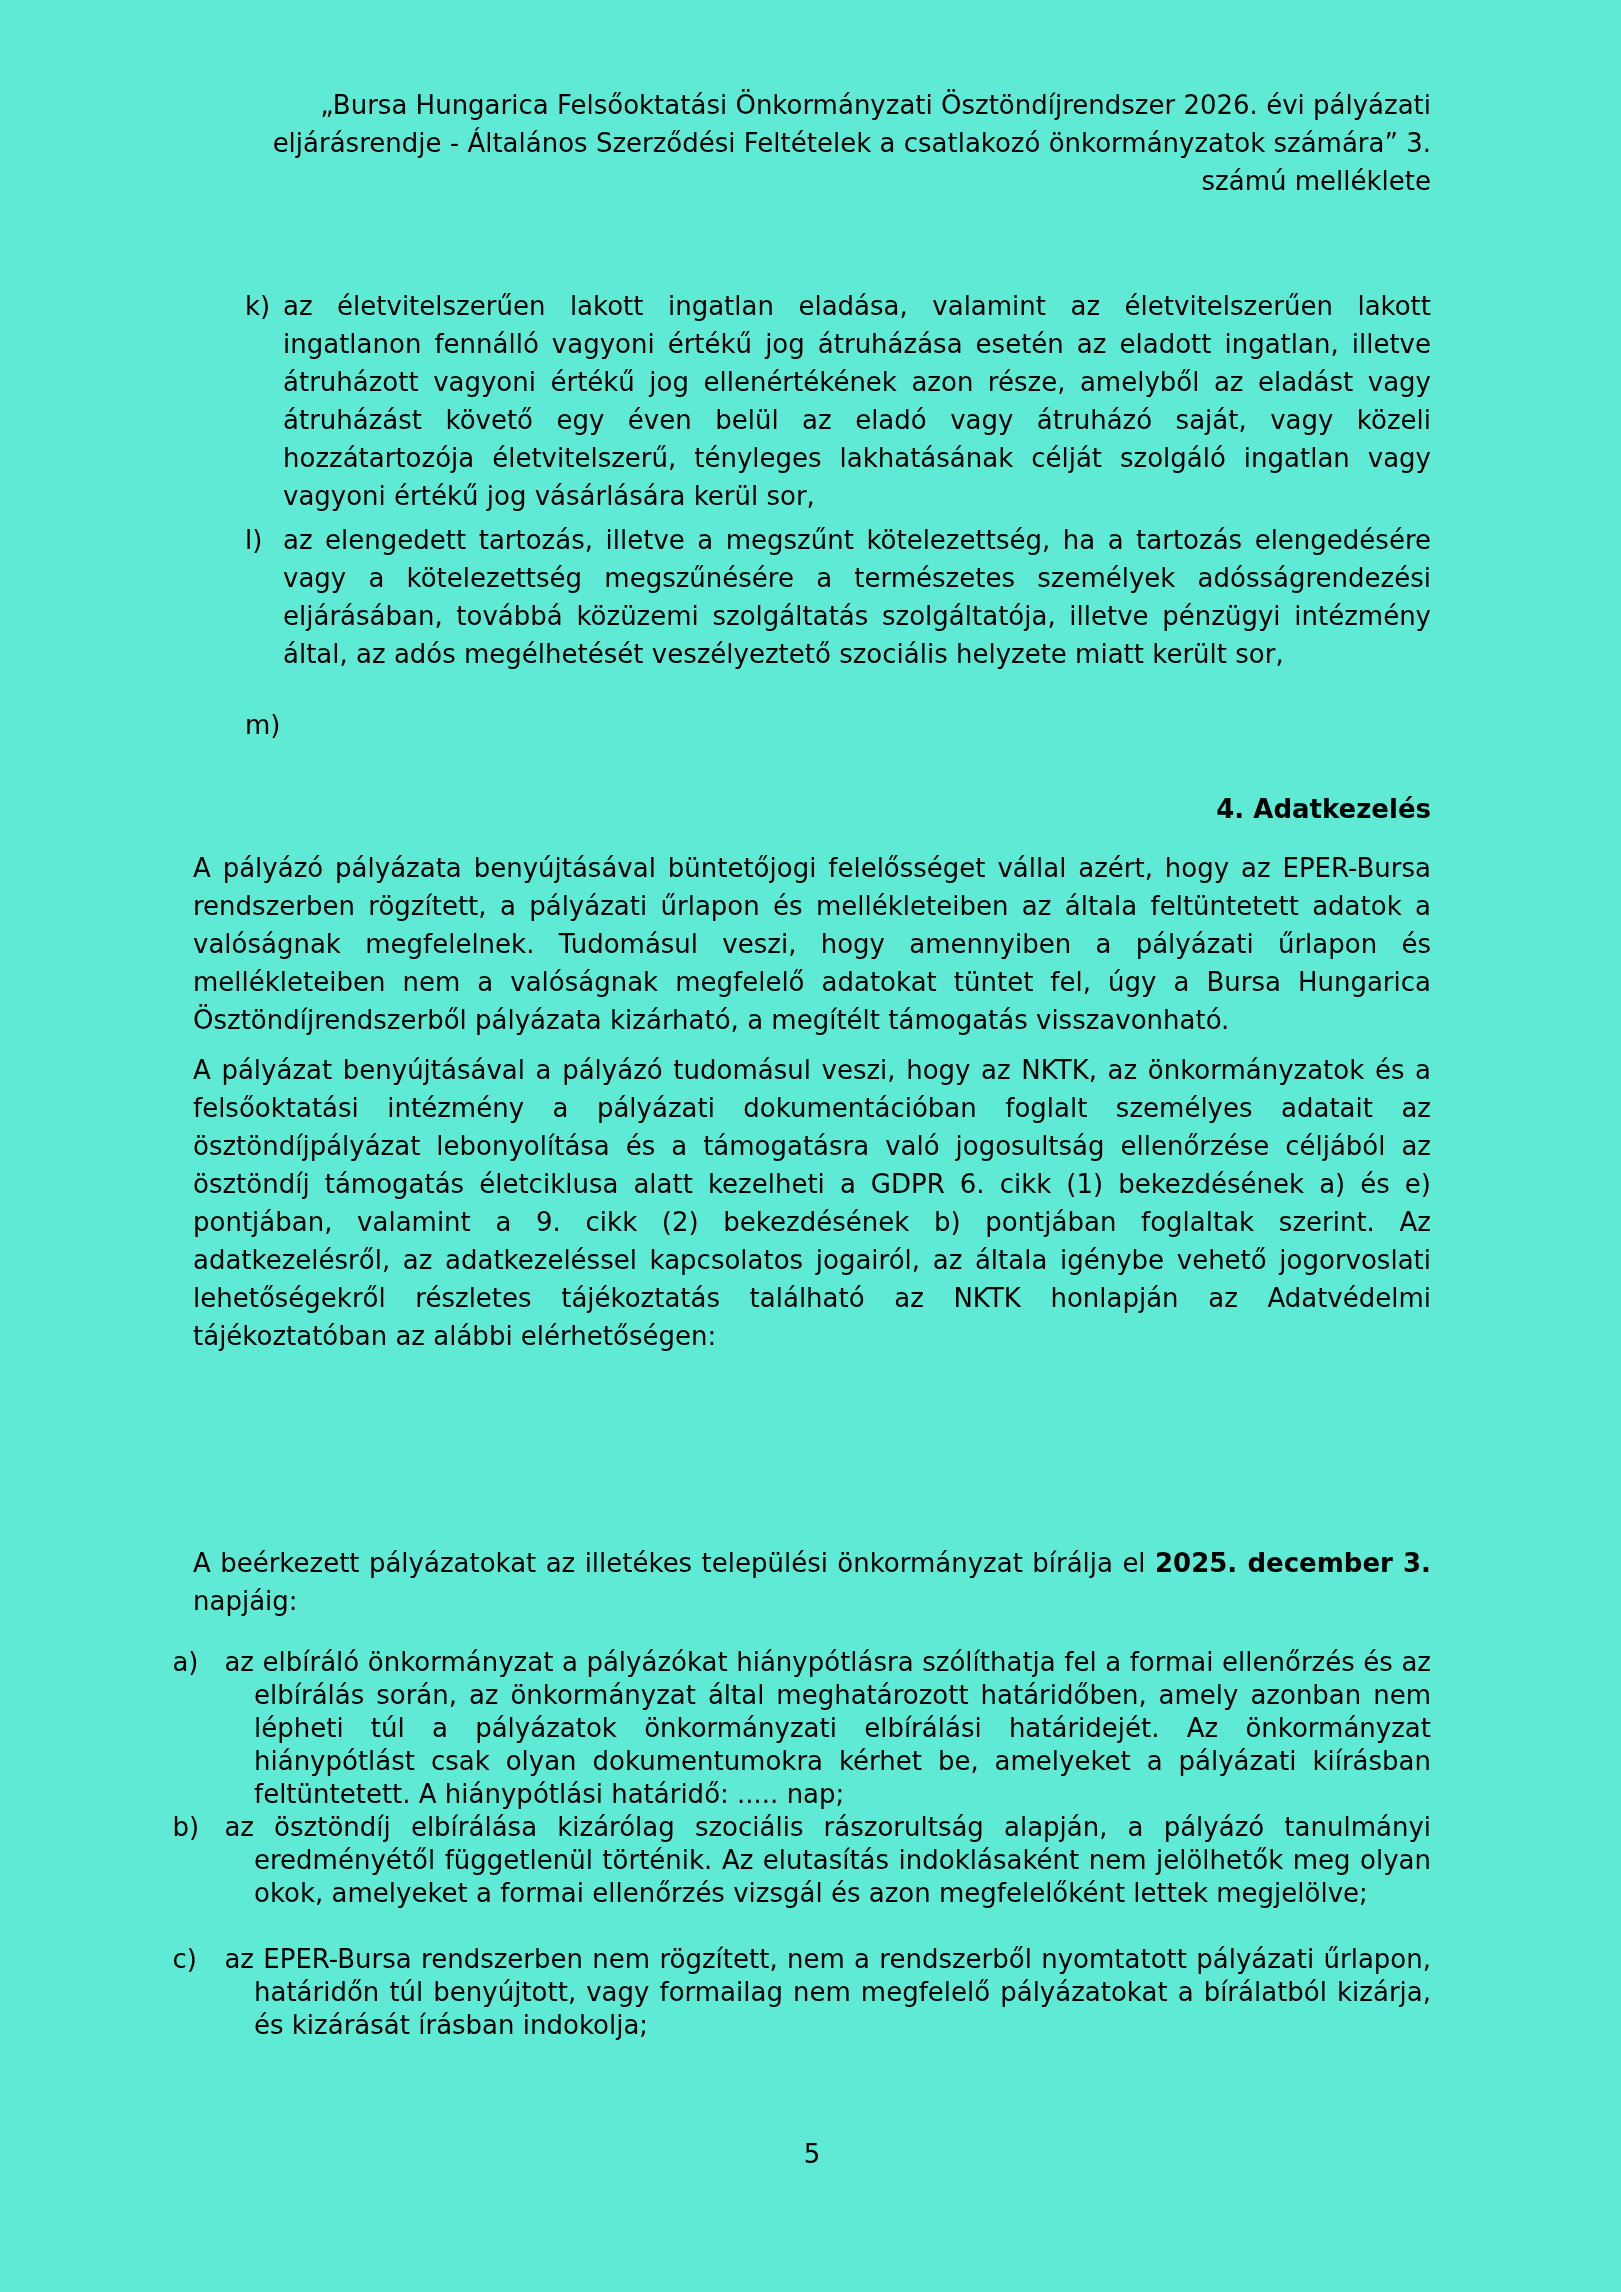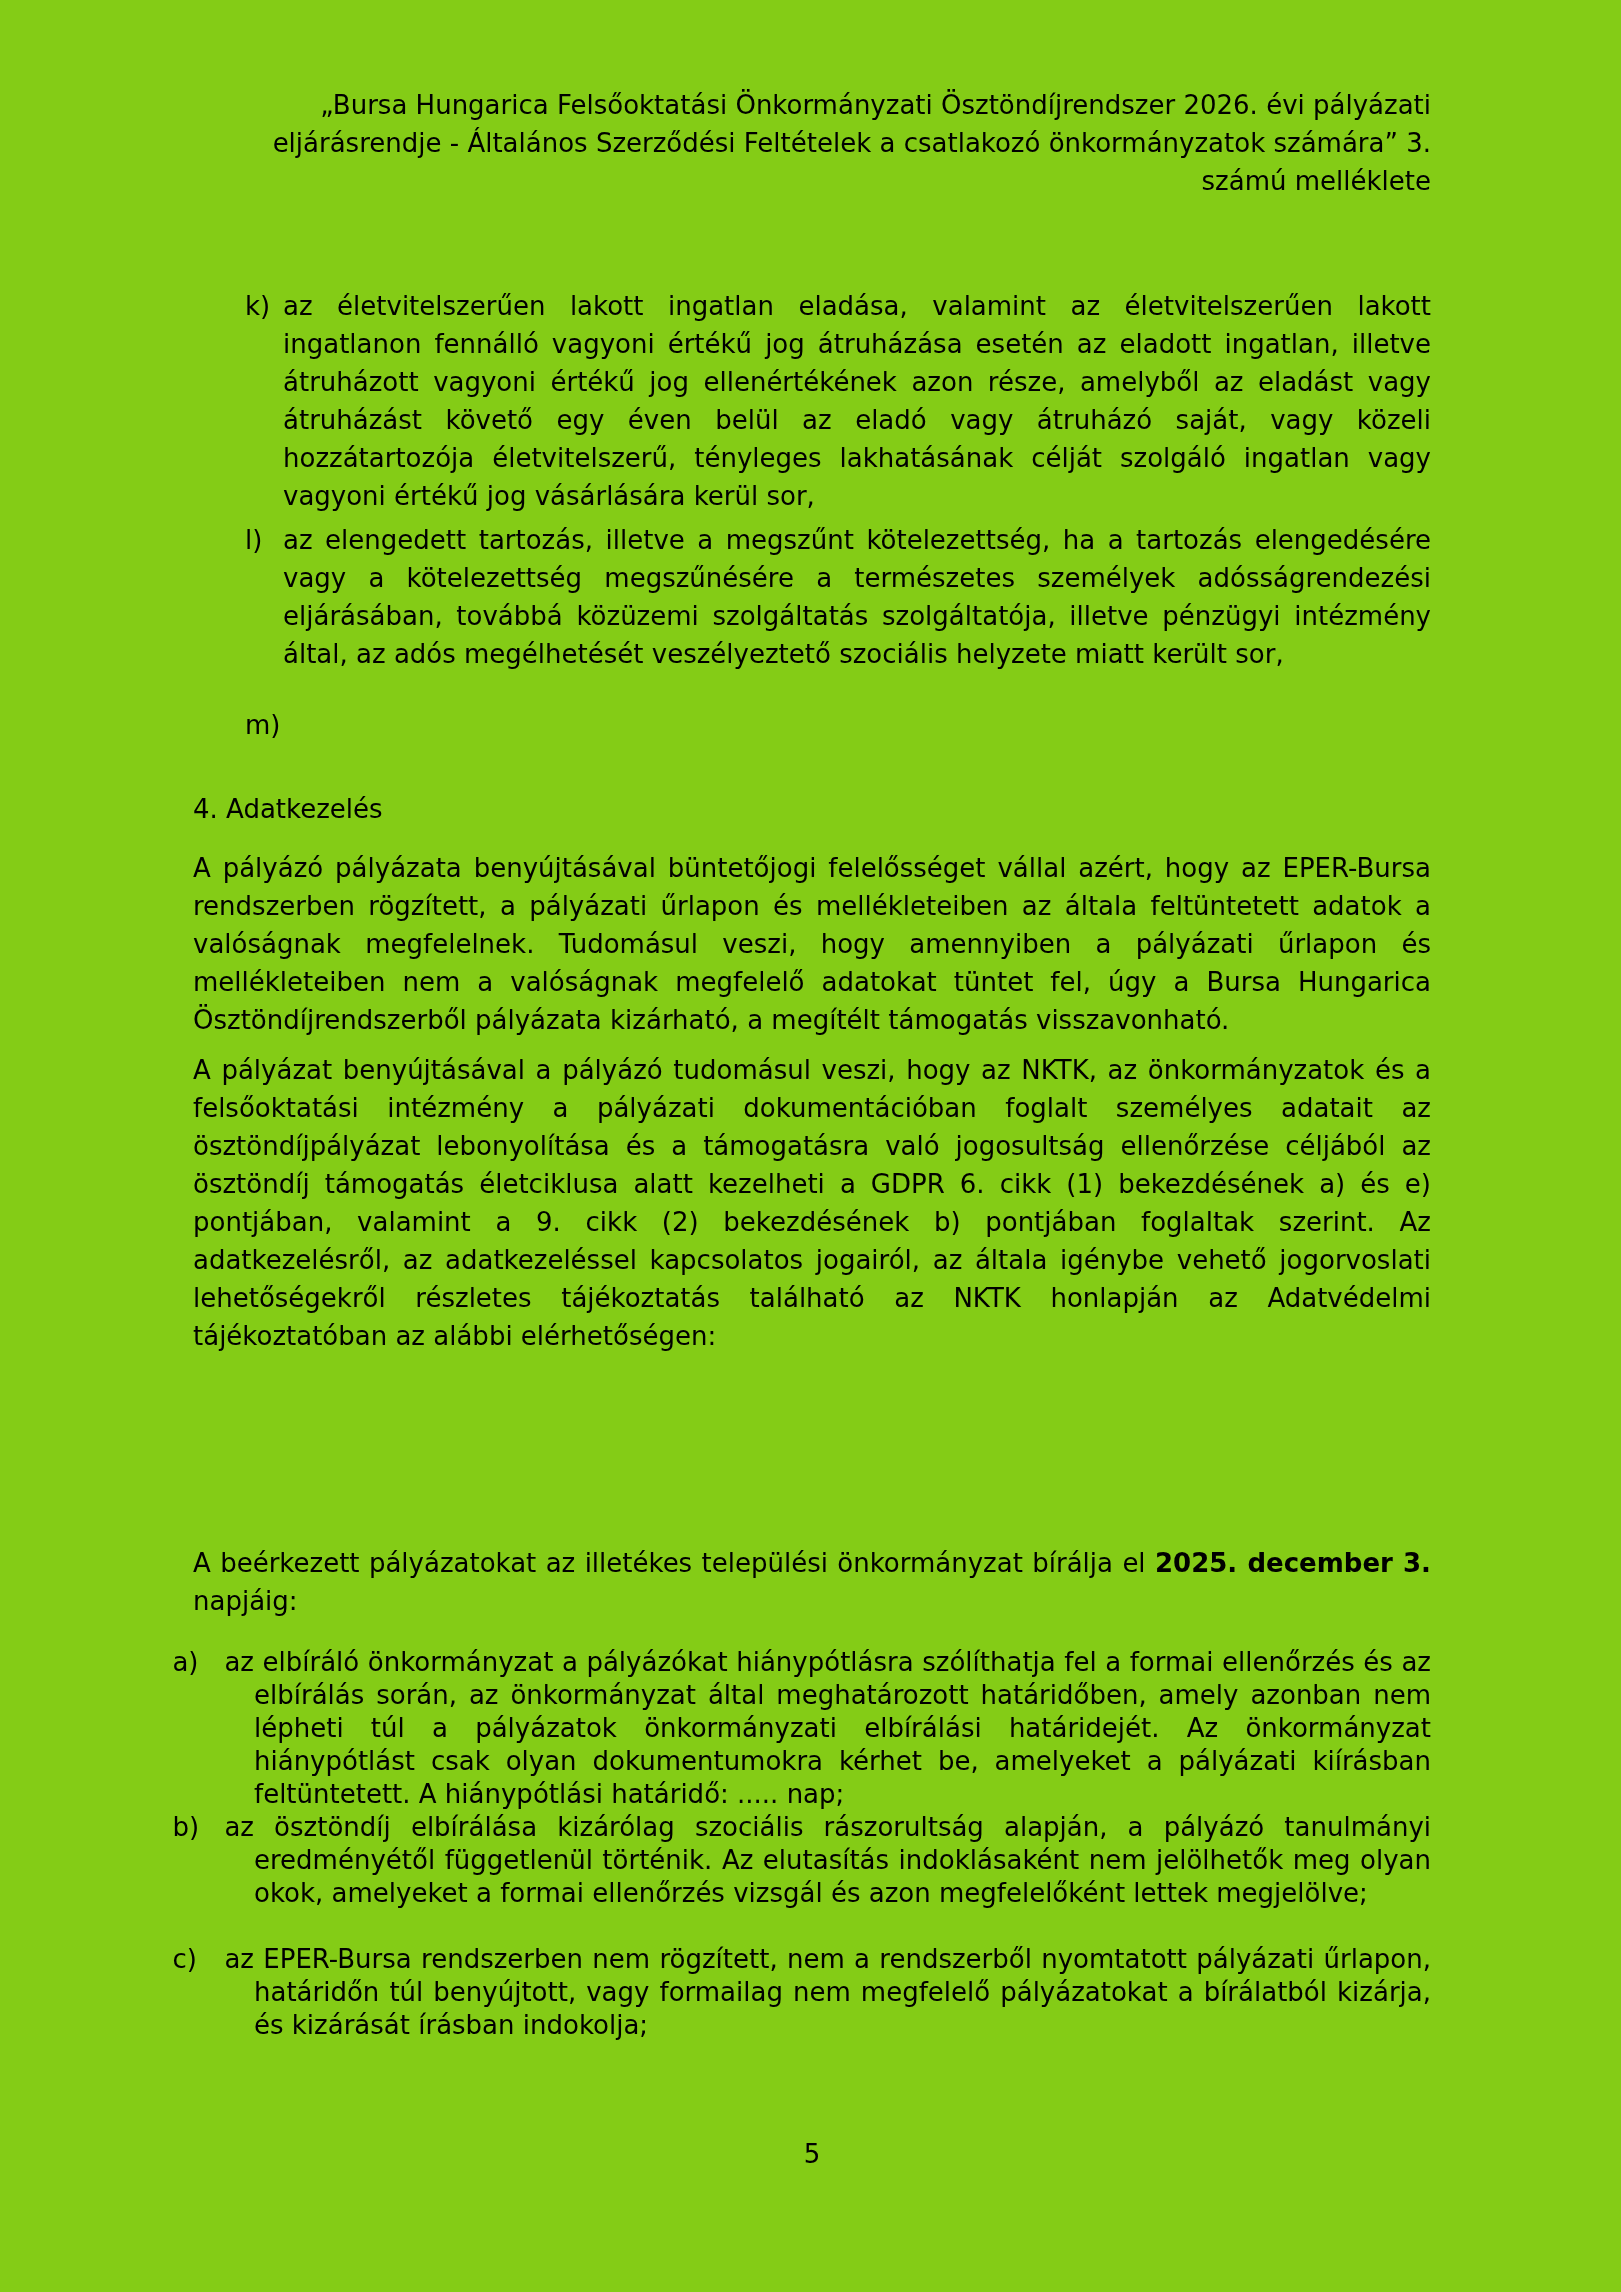--- a/index.html
+++ b/index.html
@@ -5,21 +5,21 @@
 <style>
   html, body {
     margin: 0;
     padding: 0;
     background: #ffffff;
   }
   .page {
     position: relative;
     width: 1622px;
     height: 2293px;
-    background: #84cc16;
+    background: #5eead4;
     color: #000000;
     font-family: "DejaVu Sans", "Liberation Sans", sans-serif;
     font-size: 26px;
     line-height: 38px;
     overflow: hidden;
   }
   .block {
     position: absolute;
     left: 193px;
     width: 1238px;
@@ -47,21 +47,21 @@
     padding-left: 61px;
     text-indent: -29.6px;
     line-height: 33px;
   }
   .item-abc .marker {
     position: absolute;
     left: 9px;
     top: 0;
   }
 
-  .heading { font-weight: normal; }
+  .heading { font-weight: bold; text-align: right; }
 
   .doc-link {
     color: #0000ee;
     text-decoration: underline;
     word-wrap: break-word;
     overflow-wrap: break-word;
     cursor: pointer;
     display: block;
   }
 

